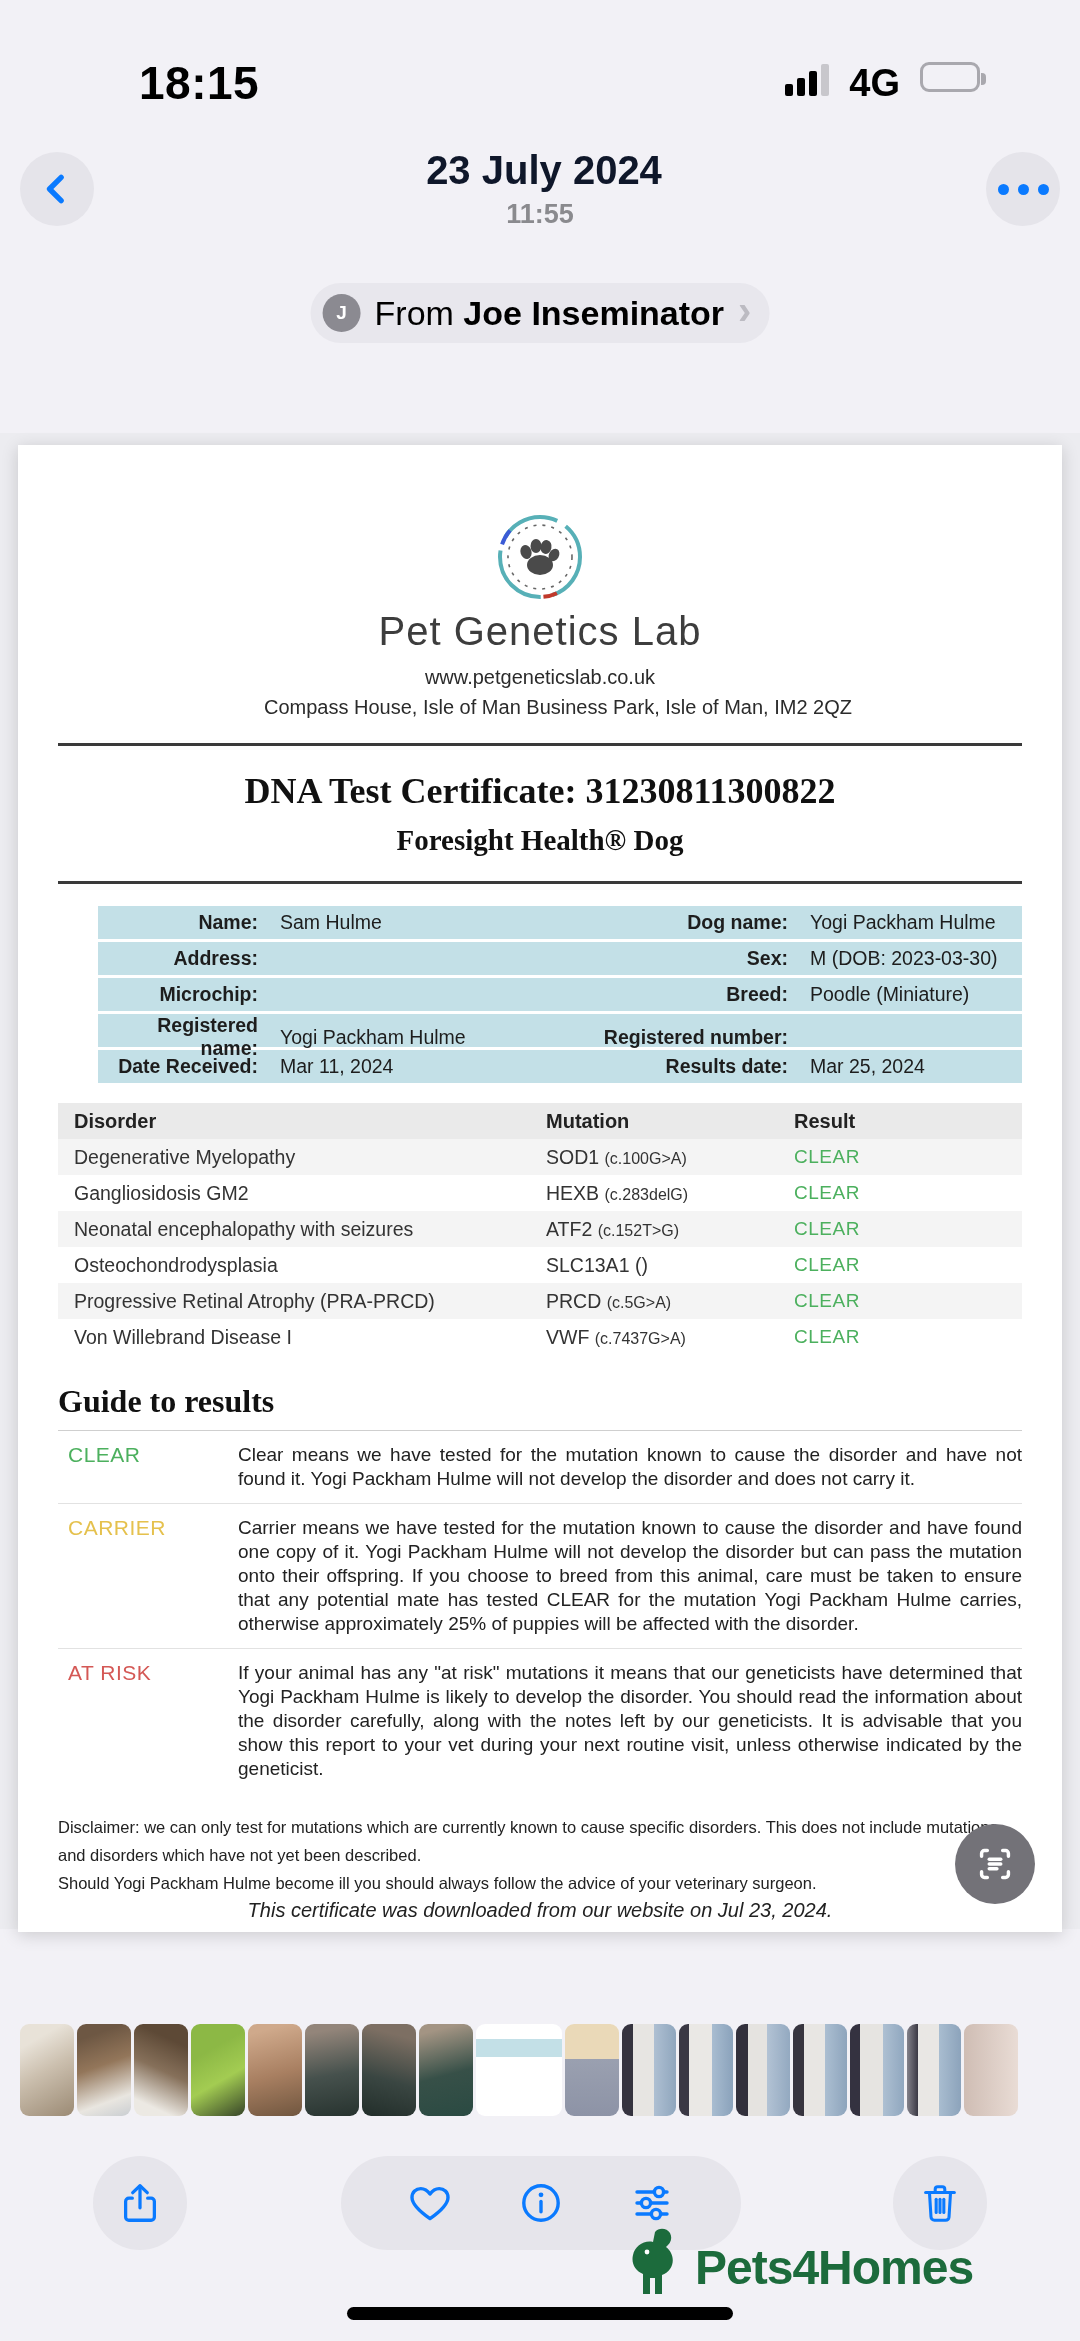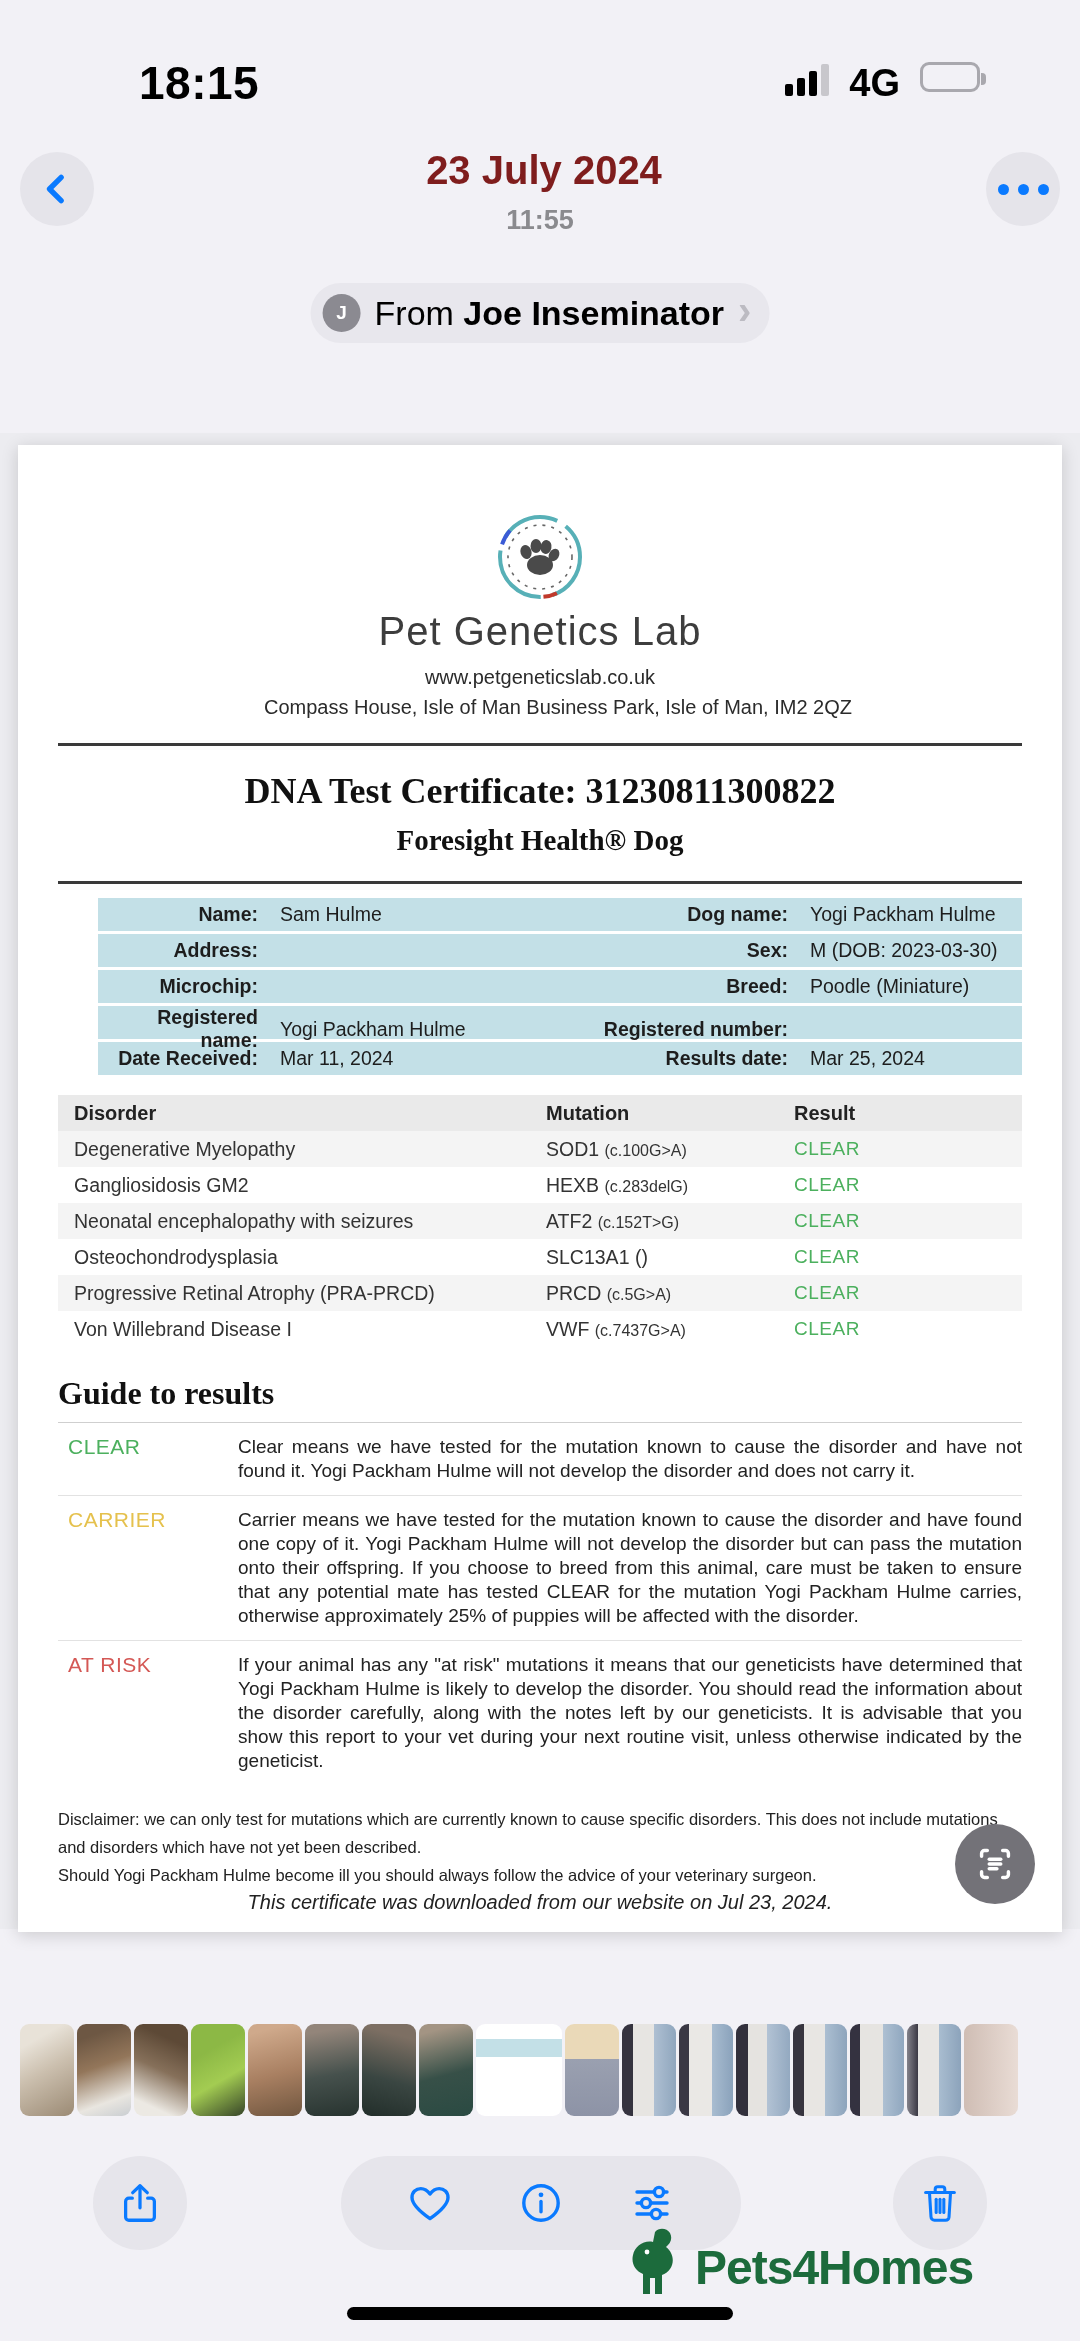--- a/index.html
+++ b/index.html
@@ -19,43 +19,43 @@
   .bat::after { content:""; position:absolute; right:-9px; top:8px; width:5px; height:12px; background:#a9a8ae; border-radius:0 4px 4px 0; }
 
   
   .nav { position:absolute; top:148px; left:0; width:1080px; height:100px; }
   .circle-btn { position:absolute; width:74px; height:74px; border-radius:50%; background:#e5e4ea; display:flex; align-items:center; justify-content:center; cursor:pointer; }
   .btn-back { left:20px; top:4px; }
   .btn-more { right:20px; top:4px; }
   .dots { display:flex; gap:9px; }
   .dots i { width:11px; height:11px; border-radius:50%; background:#0a7aff; display:block; }
   .nav-center { position:absolute; left:0; right:0; top:0; text-align:center; }
-  .nav-title { font-size:40px; font-weight:bold; color:#7f1d1d;padding-left:8px; }
-  .nav-sub { margin-top:12px; font-size:27px; color:#8a8a8e; font-weight:600; }
+  .nav-title { font-size:40px; font-weight:bold; color:#0f172a;padding-left:8px; }
+  .nav-sub { margin-top:6px; font-size:27px; color:#8a8a8e; font-weight:600; }
 
   
   .sender { position:absolute; top:283px; left:50%; transform:translateX(-50%); height:60px; background:#e8e7ed; border-radius:30px; display:flex; align-items:center; gap:14px; padding:0 18px 0 12px; cursor:pointer; }
   .avatar { width:38px; height:38px; border-radius:50%; background:#8b8a91; color:#fff; font-size:19px; font-weight:bold; display:flex; align-items:center; justify-content:center; }
   .sender-text { font-size:34px; color:#000; white-space:nowrap; }
   .sender-text b { font-weight:bold; }
   .sender-chev { font-size:40px; color:#bcbbc2; font-weight:bold; line-height:1; margin-top:-6px; }
 
   
   .stage { position:absolute; top:433px; left:0; width:1080px; height:1496px; background:#ececf0; }
   .doc { position:absolute; left:18px; top:12px; width:1044px; height:1487px; background:#fff; box-shadow:0 3px 16px rgba(0,0,0,.16); text-align:center; }
 
   .logo-wrap { margin-top:64px; display:flex; justify-content:center; }
   .lab-name { margin-top:4px; font-size:40px; color:#3d3d3d; letter-spacing:1px; }
   .lab-url { margin-top:12px; font-size:20px; color:#2b2b2b; }
   .lab-addr { margin-top:7px; font-size:20px; color:#2b2b2b;padding-left:36px; }
   .rule { margin:24px 40px 0; border-top:3px solid #3a3a3a; }
   .cert-title { margin-top:24px; font-family:"Liberation Serif",serif; font-weight:bold; font-size:36px; color:#111; }
   .cert-sub { margin-top:12px; font-family:"Liberation Serif",serif; font-weight:bold; font-size:29px; color:#111; }
 
-  .info-table { margin:14px 40px 0;padding-left:40px; }
+  .info-table { margin:22px 40px 0;padding-left:40px; }
   .i-row { display:grid; grid-template-columns:170px 312px 218px 1fr; align-items:center; height:33px; background:#c3e0e7; font-size:19.5px; color:#1d1d1d; }
   .i-row:not(:last-of-type) { margin-bottom:3px; }
   .i-lab { font-weight:bold; text-align:right; padding-right:10px; }
   .i-val { text-align:left; padding-left:12px; }
 
   .collect-note { margin:26px 40px 0; text-align:left; font-weight:bold; font-size:19.5px; color:#111; }
 
   .res-table { margin:20px 40px 0; }
   .r-head, .r-row { display:grid; grid-template-columns:472px 248px 1fr; align-items:center; height:36px; text-align:left; }
   .r-head { background:#eaeaea; font-weight:bold; font-size:20px; color:#222; }

